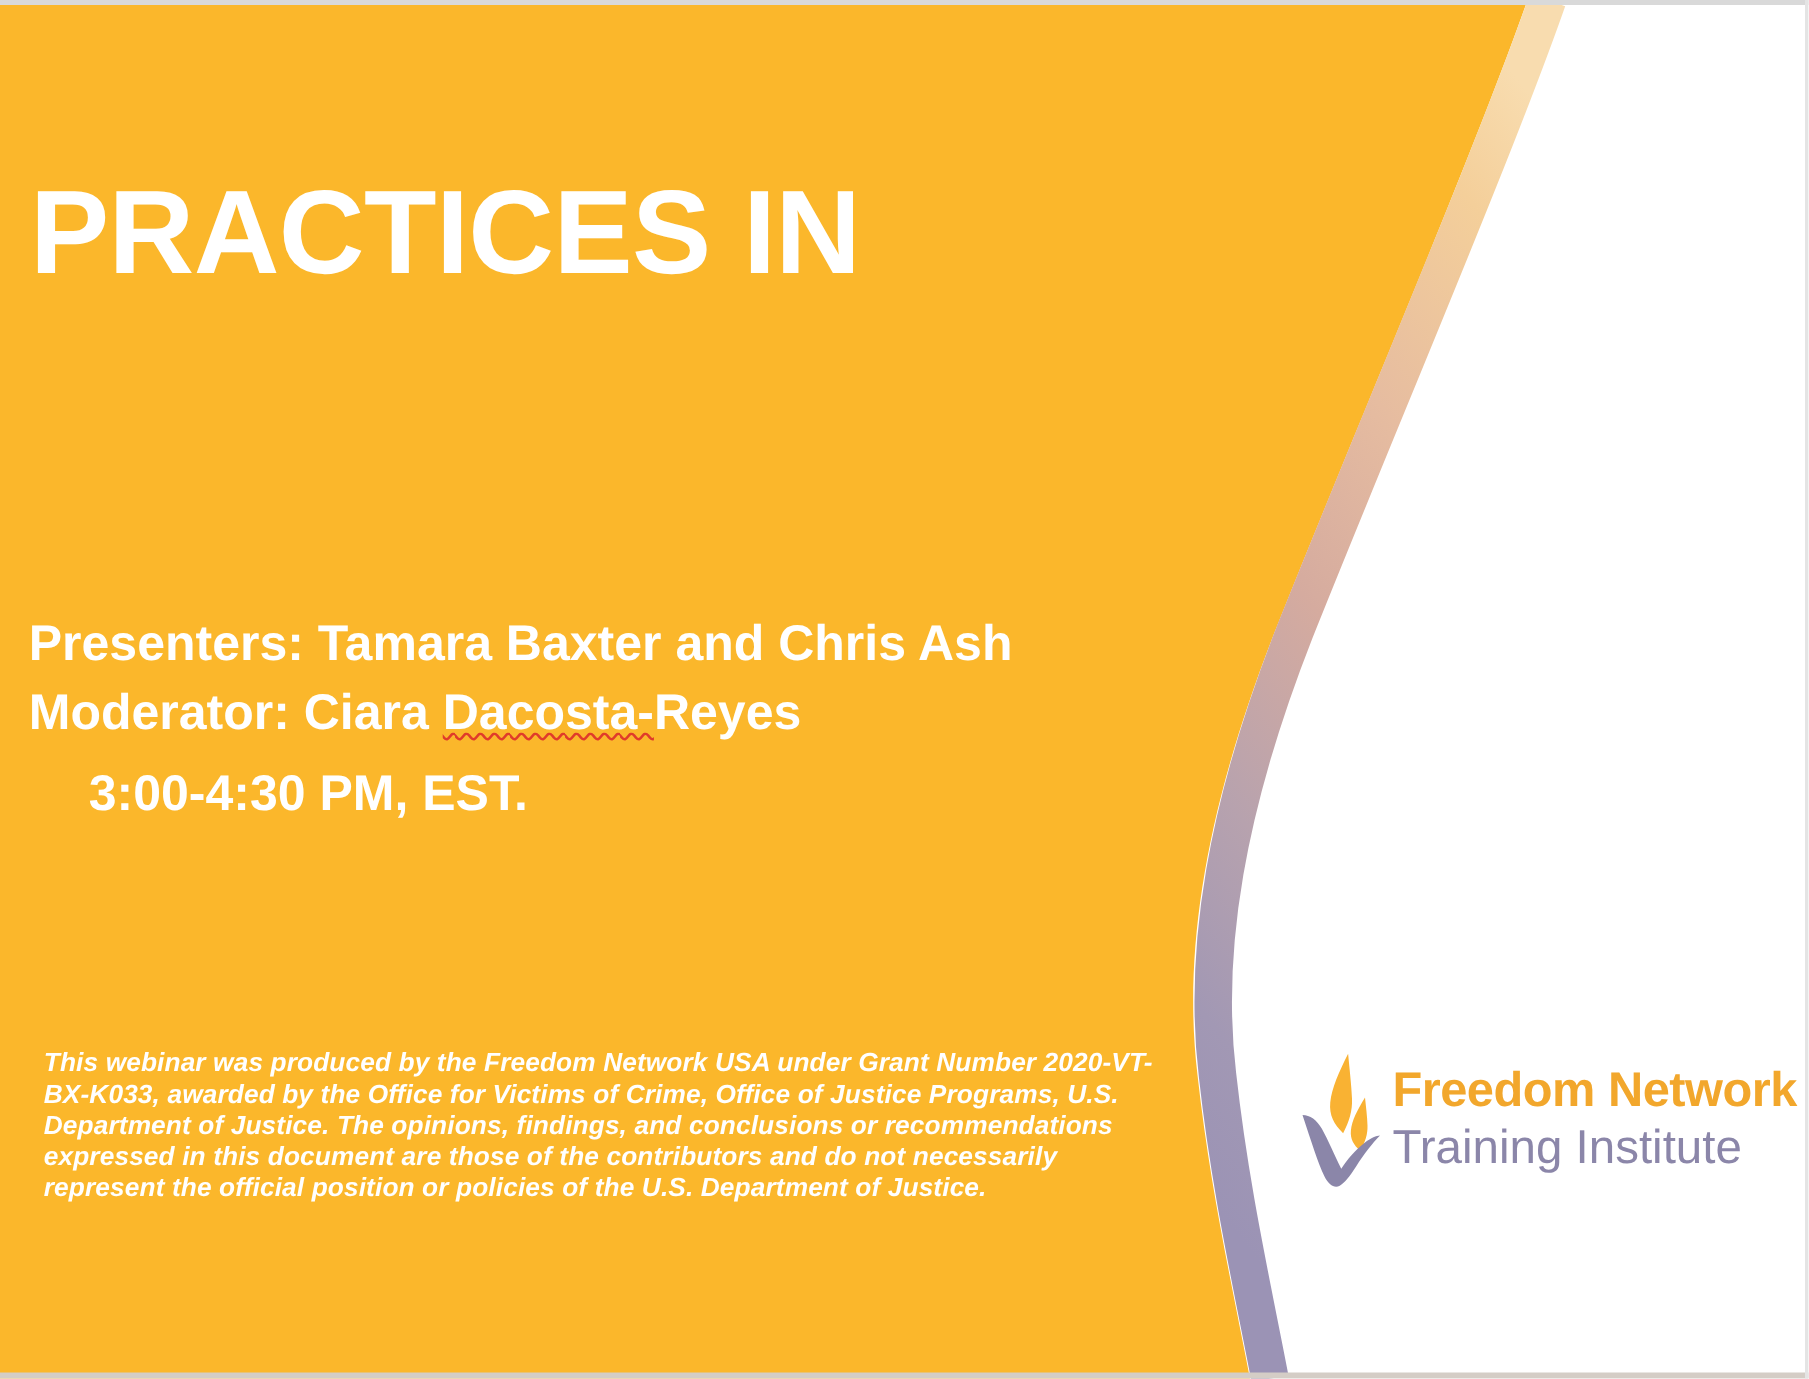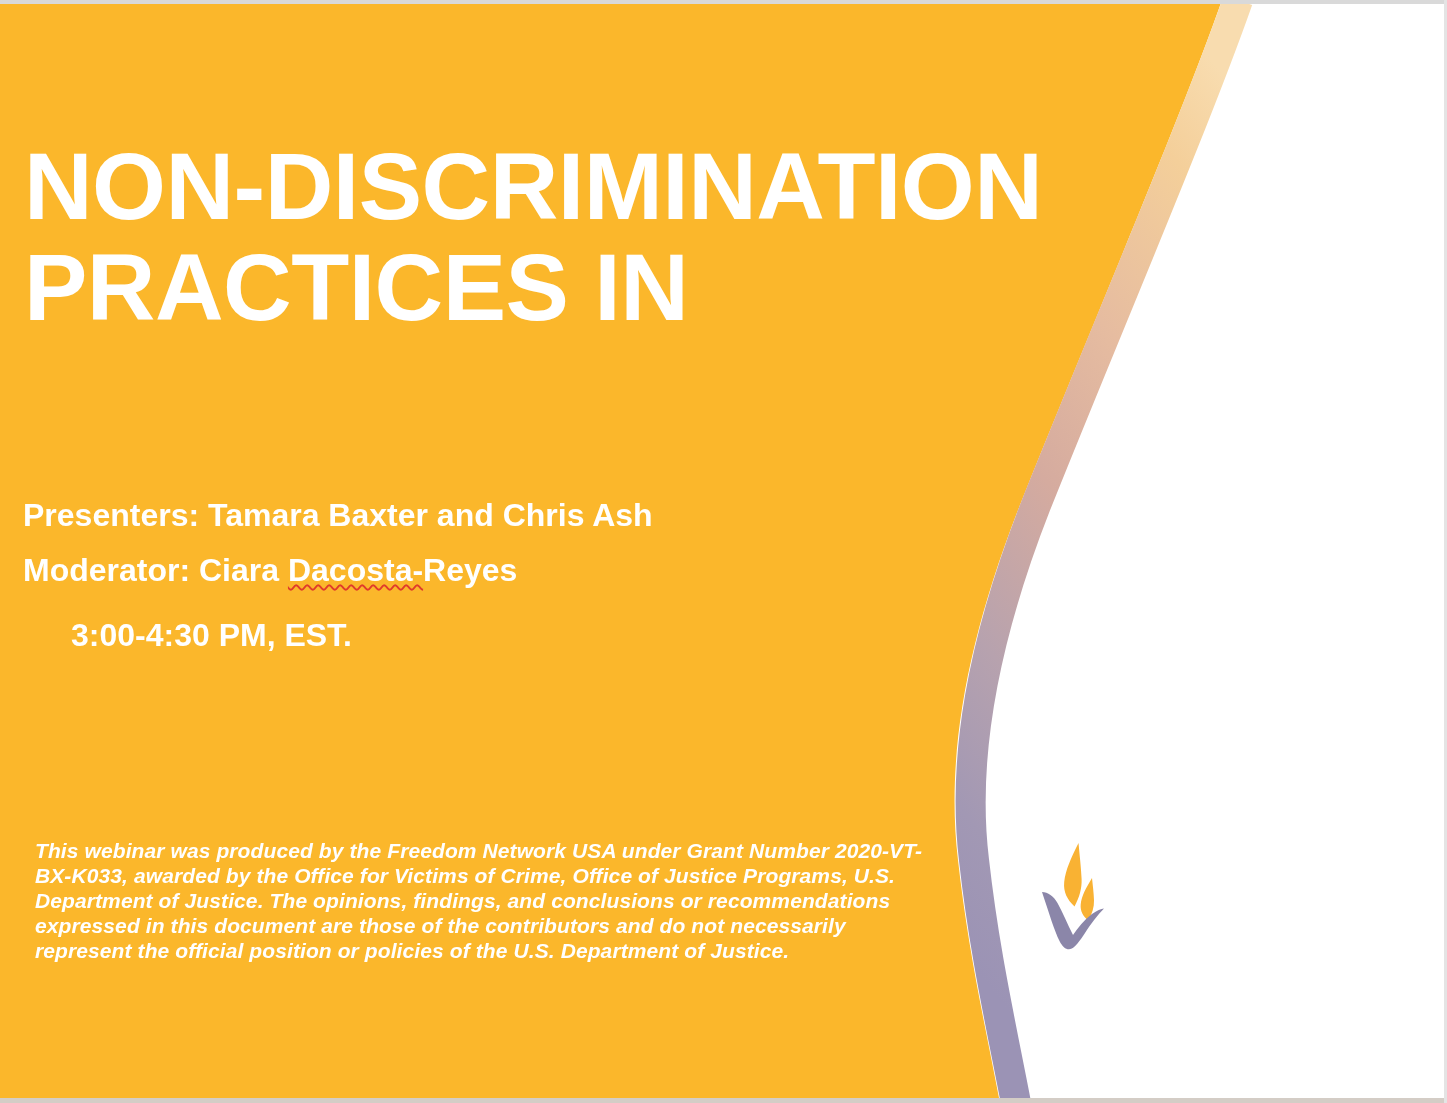--- a/index.html
+++ b/index.html
@@ -81,21 +81,21 @@
   #meta-block {
     position: absolute;
     left: 23px;
     top: 488px;
     width: 950px;
   }
   .meta-line {
     color: #ffffff;
     font-family: "Liberation Sans Narrow", "Liberation Sans", sans-serif;
     font-weight: bold;
-    font-size: 32px;
+    font-size: 40px;
     line-height: 55px;
     white-space: nowrap;
   }
   .meta-line.spaced {
     margin-top: 10px;
     margin-left: 48px;
   }
   .misspelled {
     
     text-decoration: underline wavy #e03b2a;
@@ -187,21 +187,20 @@
 
     <path d="M 1238,0
              C 1196,120 1106,330 1036,505
              C 981,645 962,760 974,860
              C 984,950 1001,1025 1016,1103" fill="none" stroke="url(#edgeGrad)" stroke-width="30" stroke-linecap="butt"></path>
   </svg>
 
   <div class="content">
 
     <div id="title-block">
-      <div class="title-line">NON-DISCRIMINATION</div>
       <div class="title-line">PRACTICES IN</div>
     </div>
 
     <div id="meta-block">
       <div class="meta-line">Presenters: Tamara Baxter and Chris Ash</div>
 
       <div class="meta-line"><span>Moderator: Ciara </span><span class="misspelled">Dacosta-</span><span>Reyes</span></div>
 
 
       <div class="meta-line spaced">3:00-4:30 PM, EST.</div>
@@ -229,20 +228,24 @@
                  C 8,52 13.5,56 17.5,63
                  C 22.5,72 27.5,84 33,95
                  C 38,87.5 44,80 52,74
                  C 57,70.2 61,68.6 64,68.4
                  C 58,74.5 51,83.5 45,93
                  C 39.5,101.5 35.5,106.5 31.8,108.6
                  C 27.5,110.8 23,108 19.5,101
                  C 14.5,91 9,73 2,52 Z" fill="#8B86A9"></path>
       </svg>
 
+      <div id="logo-text">
+        <div id="logo-line1">Freedom Network</div>
+        <div id="logo-line2">Training Institute</div>
+      </div>
     </div>
 
   </div>
 
   <div class="edge-top"></div>
   <div class="edge-bottom"></div>
   <div class="edge-right"></div>
 
 </div>
 

